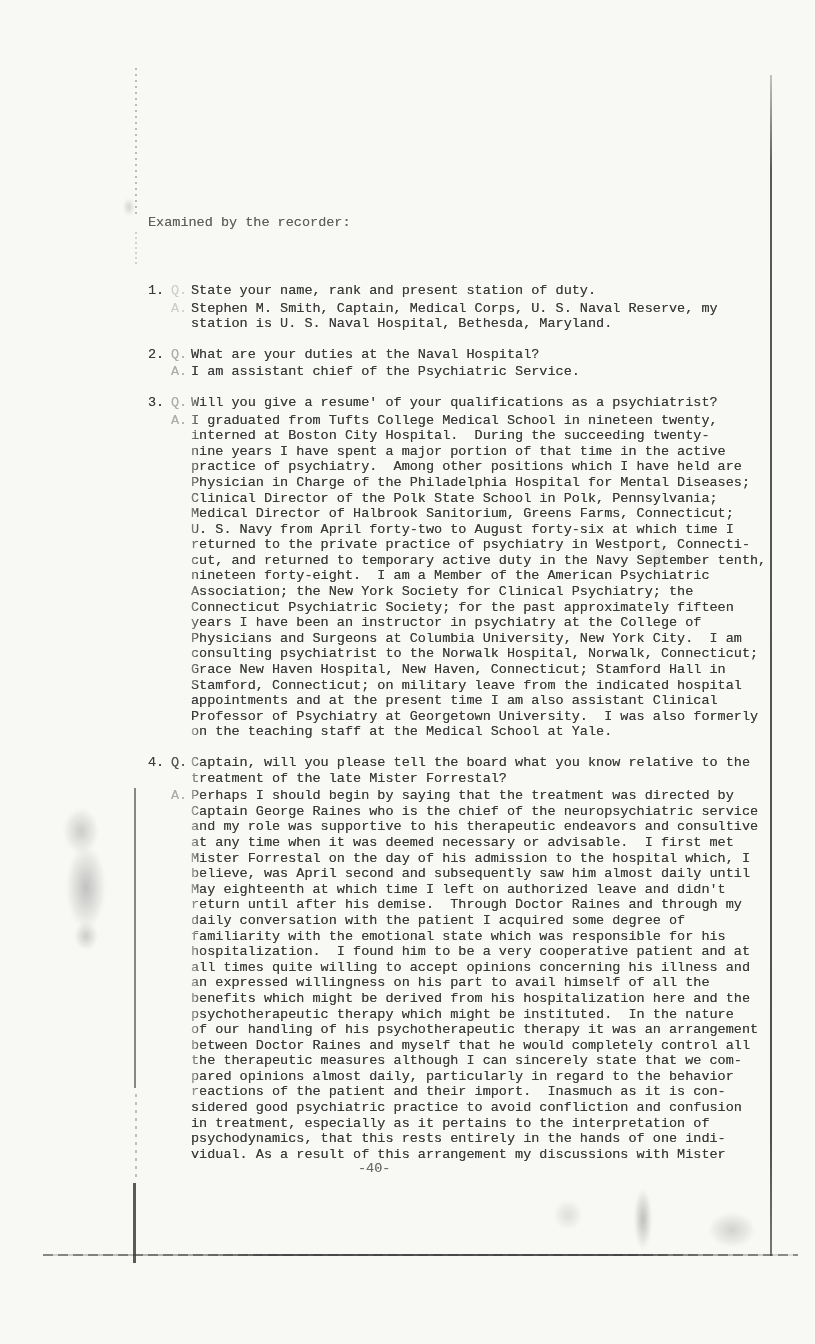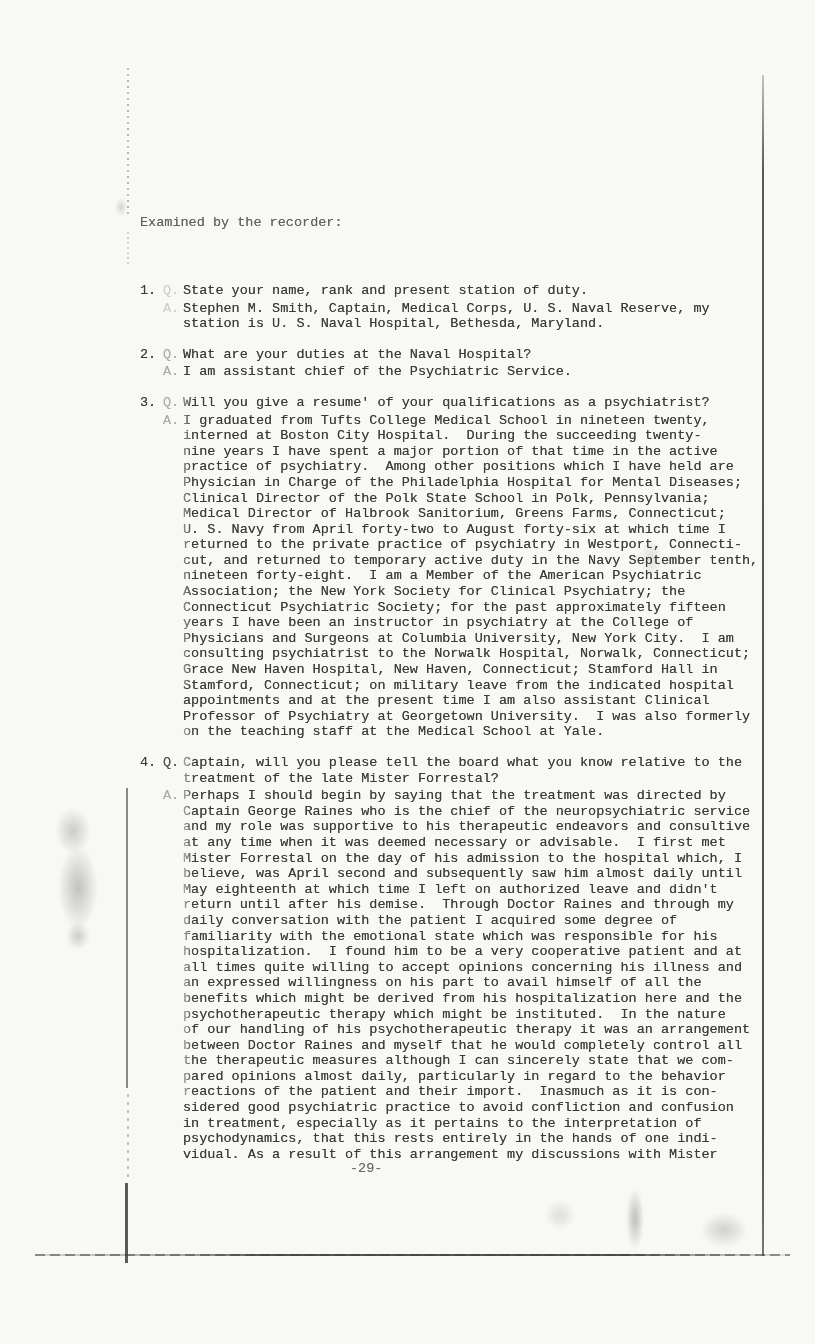--- a/index.html
+++ b/index.html
@@ -1,21 +1,21 @@
 <!DOCTYPE html>
 <html><head>
 <meta charset="utf-8">
 <style>
   html,body{margin:0;padding:0;}
   body{
     width:815px;height:1344px;position:relative;overflow:hidden;
     background:var(--paper,#f8f8f5);
     font-family:"Liberation Mono","DejaVu Sans Mono",monospace;
   }
-  .page{position:absolute;inset:0;}
+  .page{position:absolute;inset:0;margin-left:8px;}
   
   .content{
     position:absolute;left:140px;top:184px;width:645px;z-index:1;
     font-size:13.5px;line-height:15.6px;color:var(--ink,#3b3b3b);
     white-space:pre;text-shadow:0 0 .6px rgba(70,70,70,.75);
   }
   .heading{margin-bottom:21px;opacity:.8;}
   .item + .item{margin-top:15px;}
   .entry{position:relative;padding-left:43px;}
   .entry + .entry{margin-top:2px;}
@@ -86,14 +86,14 @@
 
   <div class="content">
     <div class="heading">Examined by the recorder:</div>
     <div><div class="item"><div class="entry"><span class="num">1.</span><span class="label ghost">Q.</span><div class="line">State your name, rank and present station of duty.</div></div><div class="entry"><span class="label ghost">A.</span><div class="line">Stephen M. Smith, Captain, Medical Corps, U. S. Naval Reserve, my</div><div class="line">station is U. S. Naval Hospital, Bethesda, Maryland.</div></div></div><div class="item"><div class="entry"><span class="num">2.</span><span class="label faint">Q.</span><div class="line">What are your duties at the Naval Hospital?</div></div><div class="entry"><span class="label faint">A.</span><div class="line">I am assistant chief of the Psychiatric Service.</div></div></div><div class="item"><div class="entry"><span class="num">3.</span><span class="label faint">Q.</span><div class="line">Will you give a resume' of your qualifications as a psychiatrist?</div></div><div class="entry"><span class="label faint">A.</span><div class="line">I graduated from Tufts College Medical School in nineteen twenty,</div><div class="line">interned at Boston City Hospital.  During the succeeding twenty-</div><div class="line">nine years I have spent a major portion of that time in the active</div><div class="line">practice of psychiatry.  Among other positions which I have held are</div><div class="line">Physician in Charge of the Philadelphia Hospital for Mental Diseases;</div><div class="line">Clinical Director of the Polk State School in Polk, Pennsylvania;</div><div class="line">Medical Director of Halbrook Sanitorium, Greens Farms, Connecticut;</div><div class="line">U. S. Navy from April forty-two to August forty-six at which time I</div><div class="line">returned to the private practice of psychiatry in Westport, Connecti-</div><div class="line">cut, and returned to temporary active duty in the Navy September tenth,</div><div class="line">nineteen forty-eight.  I am a Member of the American Psychiatric</div><div class="line">Association; the New York Society for Clinical Psychiatry; the</div><div class="line">Connecticut Psychiatric Society; for the past approximately fifteen</div><div class="line">years I have been an instructor in psychiatry at the College of</div><div class="line">Physicians and Surgeons at Columbia University, New York City.  I am</div><div class="line">consulting psychiatrist to the Norwalk Hospital, Norwalk, Connecticut;</div><div class="line">Grace New Haven Hospital, New Haven, Connecticut; Stamford Hall in</div><div class="line">Stamford, Connecticut; on military leave from the indicated hospital</div><div class="line">appointments and at the present time I am also assistant Clinical</div><div class="line">Professor of Psychiatry at Georgetown University.  I was also formerly</div><div class="line">on the teaching staff at the Medical School at Yale.</div></div></div><div class="item"><div class="entry"><span class="num">4.</span><span class="label visible">Q.</span><div class="line">Captain, will you please tell the board what you know relative to the</div><div class="line">treatment of the late Mister Forrestal?</div></div><div class="entry"><span class="label faint">A.</span><div class="line">Perhaps I should begin by saying that the treatment was directed by</div><div class="line">Captain George Raines who is the chief of the neuropsychiatric service</div><div class="line">and my role was supportive to his therapeutic endeavors and consultive</div><div class="line">at any time when it was deemed necessary or advisable.  I first met</div><div class="line">Mister Forrestal on the day of his admission to the hospital which, I</div><div class="line">believe, was April second and subsequently saw him almost daily until</div><div class="line">May eighteenth at which time I left on authorized leave and didn't</div><div class="line">return until after his demise.  Through Doctor Raines and through my</div><div class="line">daily conversation with the patient I acquired some degree of</div><div class="line">familiarity with the emotional state which was responsible for his</div><div class="line">hospitalization.  I found him to be a very cooperative patient and at</div><div class="line">all times quite willing to accept opinions concerning his illness and</div><div class="line">an expressed willingness on his part to avail himself of all the</div><div class="line">benefits which might be derived from his hospitalization here and the</div><div class="line">psychotherapeutic therapy which might be instituted.  In the nature</div><div class="line">of our handling of his psychotherapeutic therapy it was an arrangement</div><div class="line">between Doctor Raines and myself that he would completely control all</div><div class="line">the therapeutic measures although I can sincerely state that we com-</div><div class="line">pared opinions almost daily, particularly in regard to the behavior</div><div class="line">reactions of the patient and their import.  Inasmuch as it is con-</div><div class="line">sidered good psychiatric practice to avoid confliction and confusion</div><div class="line">in treatment, especially as it pertains to the interpretation of</div><div class="line">psychodynamics, that this rests entirely in the hands of one indi-</div><div class="line">vidual. As a result of this arrangement my discussions with Mister</div></div></div></div>
   </div>
 
   <div class="artifact fade fade-heading"></div>
   <div class="artifact fade fade-a3"></div>
   <div class="artifact fade fade-a4"></div>
 
-  <div class="page-number">-29-</div>
+  <div class="page-number">-40-</div>
 </div>
 
 </body></html>

